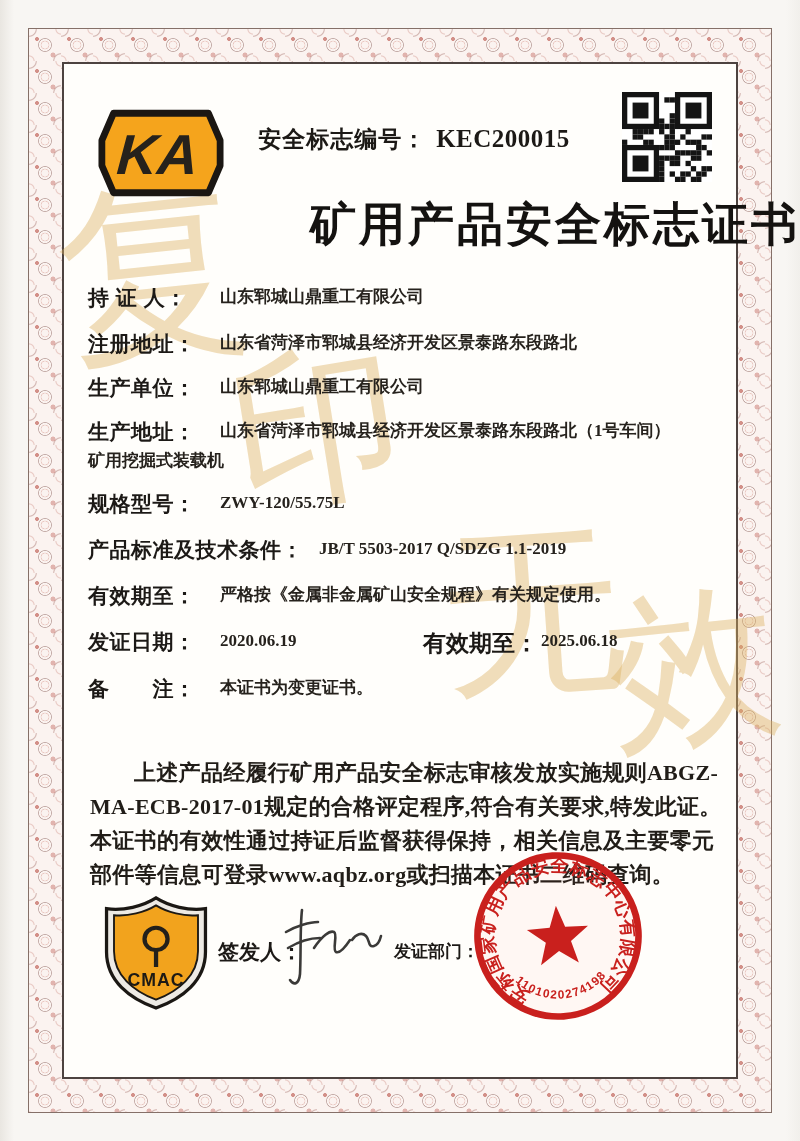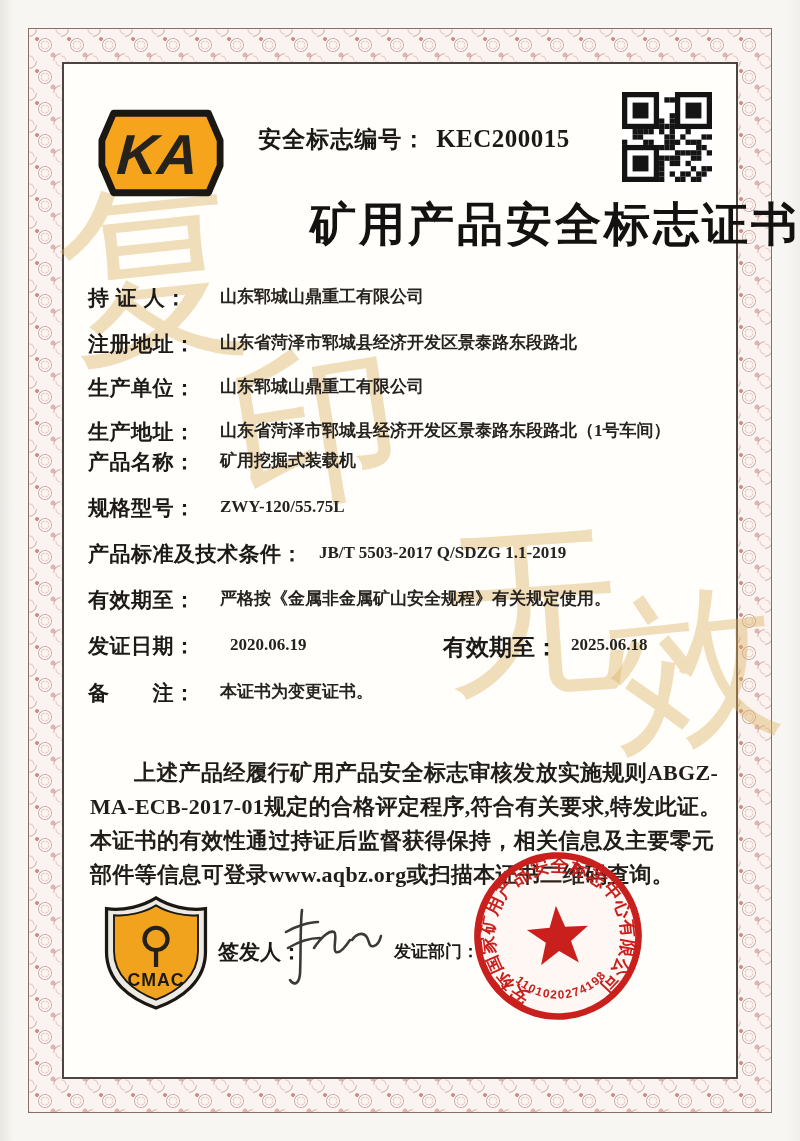--- a/index.html
+++ b/index.html
@@ -183,36 +183,35 @@
     </div>
     <div class="row r2">
       <span class="lab">生产单位：</span>
       <span class="val">山东郓城山鼎重工有限公司</span>
     </div>
     <div class="row r3">
       <span class="lab">生产地址：</span>
       <span class="val" style="max-width:508px;">山东省菏泽市郓城县经济开发区景泰路东段路北（1号车间）</span>
     </div>
     <div class="row">
-      <span class="lab">产品名称：</span>
       <span class="val">矿用挖掘式装载机</span>
     </div>
     <div class="row">
       <span class="lab">规格型号：</span>
       <span class="val">ZWY-120/55.75L</span>
     </div>
     <div class="row wide">
       <span class="lab">产品标准及技术条件：</span>
       <span class="val">JB/T 5503-2017 Q/SDZG 1.1-2019</span>
     </div>
     <div class="row">
       <span class="lab">有效期至：</span>
       <span class="val">严格按《金属非金属矿山安全规程》有关规定使用。</span>
     </div>
-    <div class="row dual" style="margin-bottom:16px;gap:10px;">
+    <div class="row dual" style="margin-bottom:16px;">
       <span class="lab">发证日期：</span>
       <span class="val val1">2020.06.19</span>
       <span class="lab2">有效期至：</span>
       <span class="val">2025.06.18</span>
     </div>
     <div class="row">
       <span class="lab">备　　注：</span>
       <span class="val">本证书为变更证书。</span>
     </div>
   </div>

